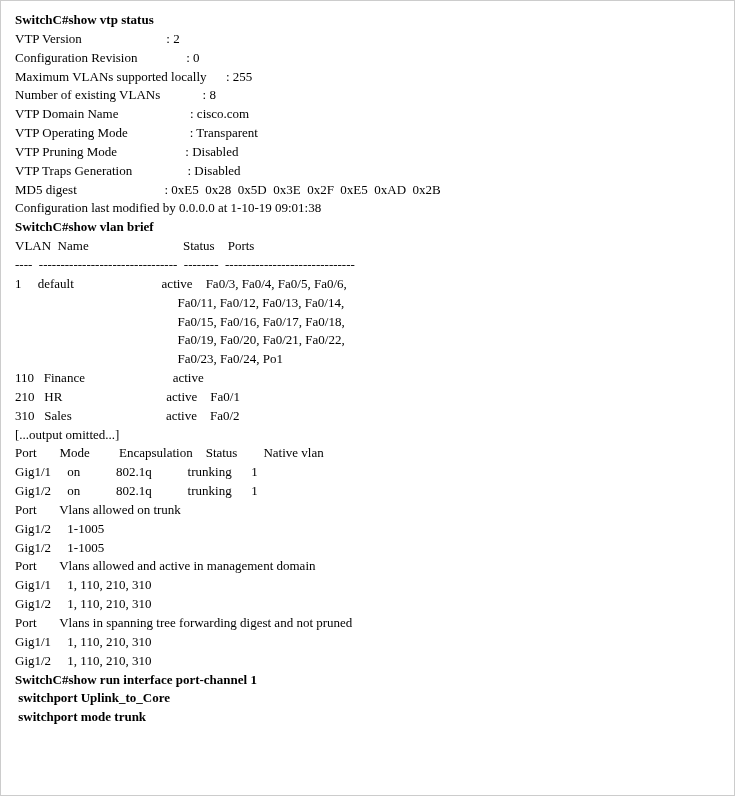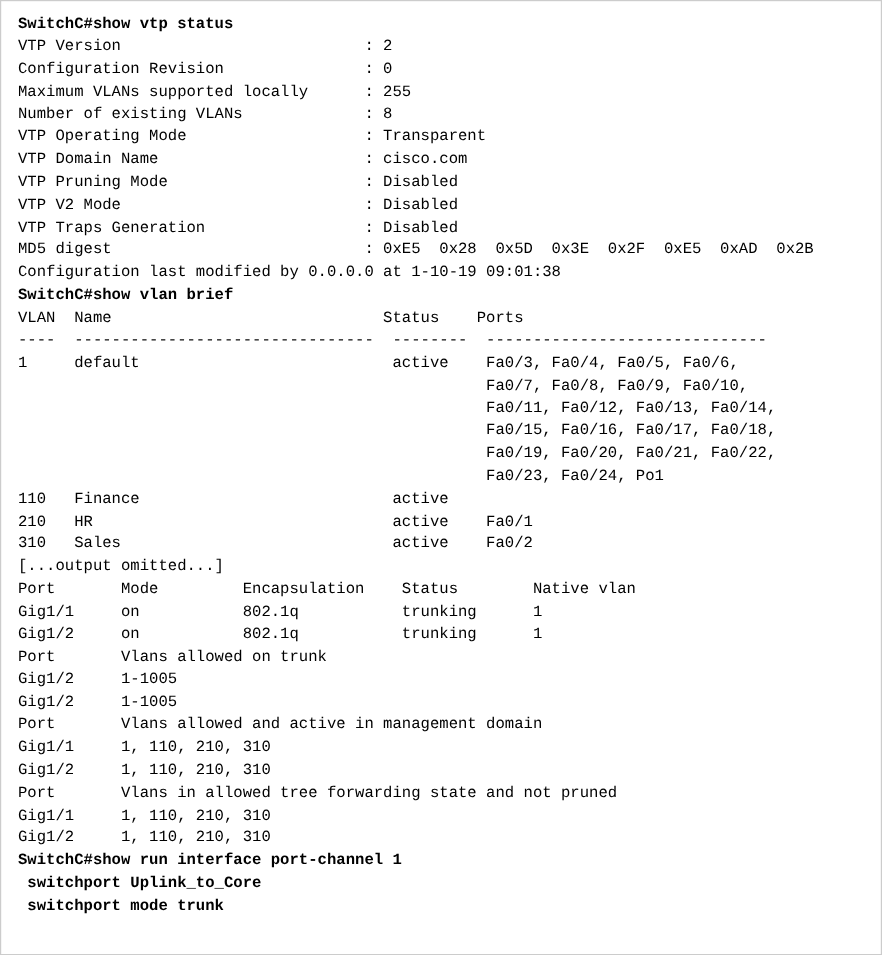--- a/index.html
+++ b/index.html
@@ -22,49 +22,48 @@
       min-height: 796px;
       background: #ffffff;
       border: 1px solid #cccccc;
       padding: 10px 14px;
       line-height: 1.45;
     }
 
     .line {
       white-space: pre;
       display: block;
+      font-family: Liberation Serif, serif;
     }
 
     .bold {
       font-weight: bold;
     }
   </style>
 </head>
 <body>
 
 <div class="terminal">
 <span class="line bold">SwitchC#show vtp status</span>
     <span class="line">VTP Version                          : 2</span>
     <span class="line">Configuration Revision               : 0</span>
     <span class="line">Maximum VLANs supported locally      : 255</span>
     <span class="line">Number of existing VLANs             : 8</span>
+    <span class="line">VTP Domain Name                      : cisco.com</span>
     <span class="line">VTP Operating Mode                   : Transparent</span>
-    <span class="line">VTP Domain Name                      : cisco.com</span>
     <span class="line">VTP Pruning Mode                     : Disabled</span>
-    <span class="line">VTP V2 Mode                          : Disabled</span>
     <span class="line">VTP Traps Generation                 : Disabled</span>
     <span class="line">MD5 digest                           : 0xE5  0x28  0x5D  0x3E  0x2F  0xE5  0xAD  0x2B</span>
     <span class="line">Configuration last modified by 0.0.0.0 at 1-10-19 09:01:38</span>
     <span class="line"></span>
     <span class="line bold">SwitchC#show vlan brief</span>
     <span class="line"></span>
     <span class="line">VLAN  Name                             Status    Ports</span>
     <span class="line">----  --------------------------------  --------  ------------------------------</span>
     <span class="line">1     default                           active    Fa0/3, Fa0/4, Fa0/5, Fa0/6,</span>
-    <span class="line">                                                  Fa0/7, Fa0/8, Fa0/9, Fa0/10,</span>
     <span class="line">                                                  Fa0/11, Fa0/12, Fa0/13, Fa0/14,</span>
     <span class="line">                                                  Fa0/15, Fa0/16, Fa0/17, Fa0/18,</span>
     <span class="line">                                                  Fa0/19, Fa0/20, Fa0/21, Fa0/22,</span>
     <span class="line">                                                  Fa0/23, Fa0/24, Po1</span>
     <span class="line">110   Finance                           active</span>
     <span class="line">210   HR                                active    Fa0/1</span>
     <span class="line">310   Sales                             active    Fa0/2</span>
     <span class="line">[...output omitted...]</span>
     <span class="line"></span>
     <span class="line">Port       Mode         Encapsulation    Status        Native vlan</span>
@@ -72,20 +71,20 @@
     <span class="line">Gig1/2     on           802.1q           trunking      1</span>
     <span class="line"></span>
     <span class="line">Port       Vlans allowed on trunk</span>
     <span class="line">Gig1/2     1-1005</span>
     <span class="line">Gig1/2     1-1005</span>
     <span class="line"></span>
     <span class="line">Port       Vlans allowed and active in management domain</span>
     <span class="line">Gig1/1     1, 110, 210, 310</span>
     <span class="line">Gig1/2     1, 110, 210, 310</span>
     <span class="line"></span>
-    <span class="line">Port       Vlans in allowed tree forwarding state and not pruned</span>
+    <span class="line">Port       Vlans in spanning tree forwarding digest and not pruned</span>
     <span class="line">Gig1/1     1, 110, 210, 310</span>
     <span class="line">Gig1/2     1, 110, 210, 310</span>
     <span class="line"></span>
     <span class="line bold">SwitchC#show run interface port-channel 1</span>
     <span class="line bold"> switchport Uplink_to_Core</span>
     <span class="line bold"> switchport mode trunk</span>
   </div>
 
 </body></html>

